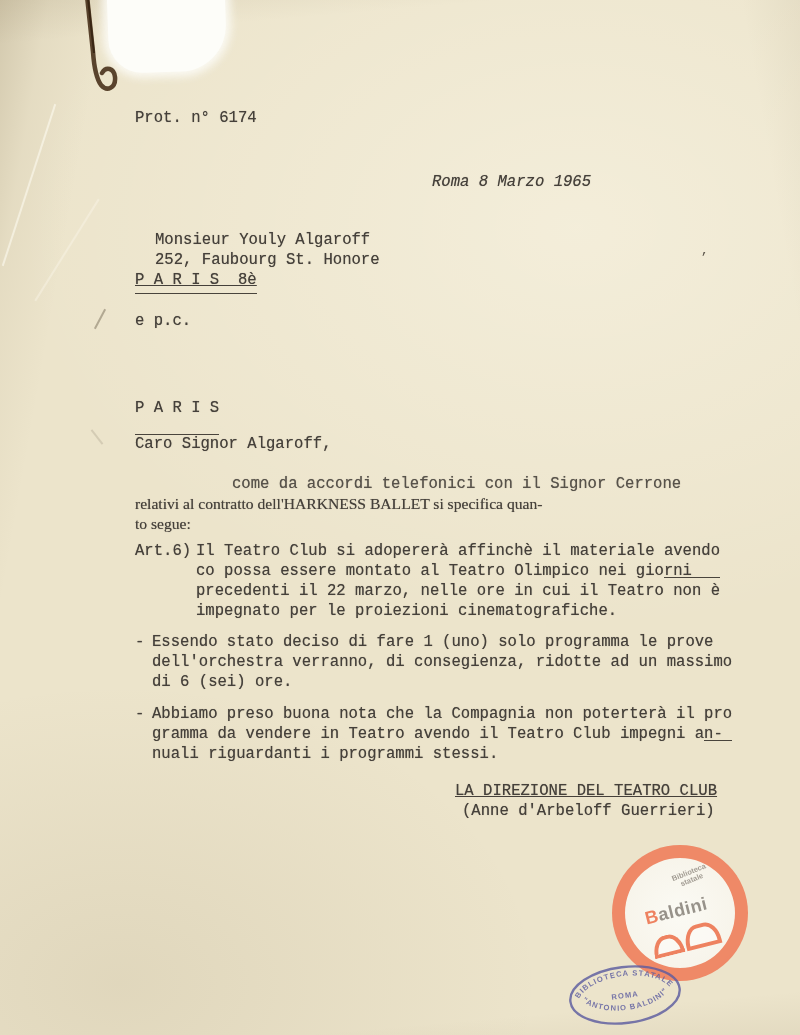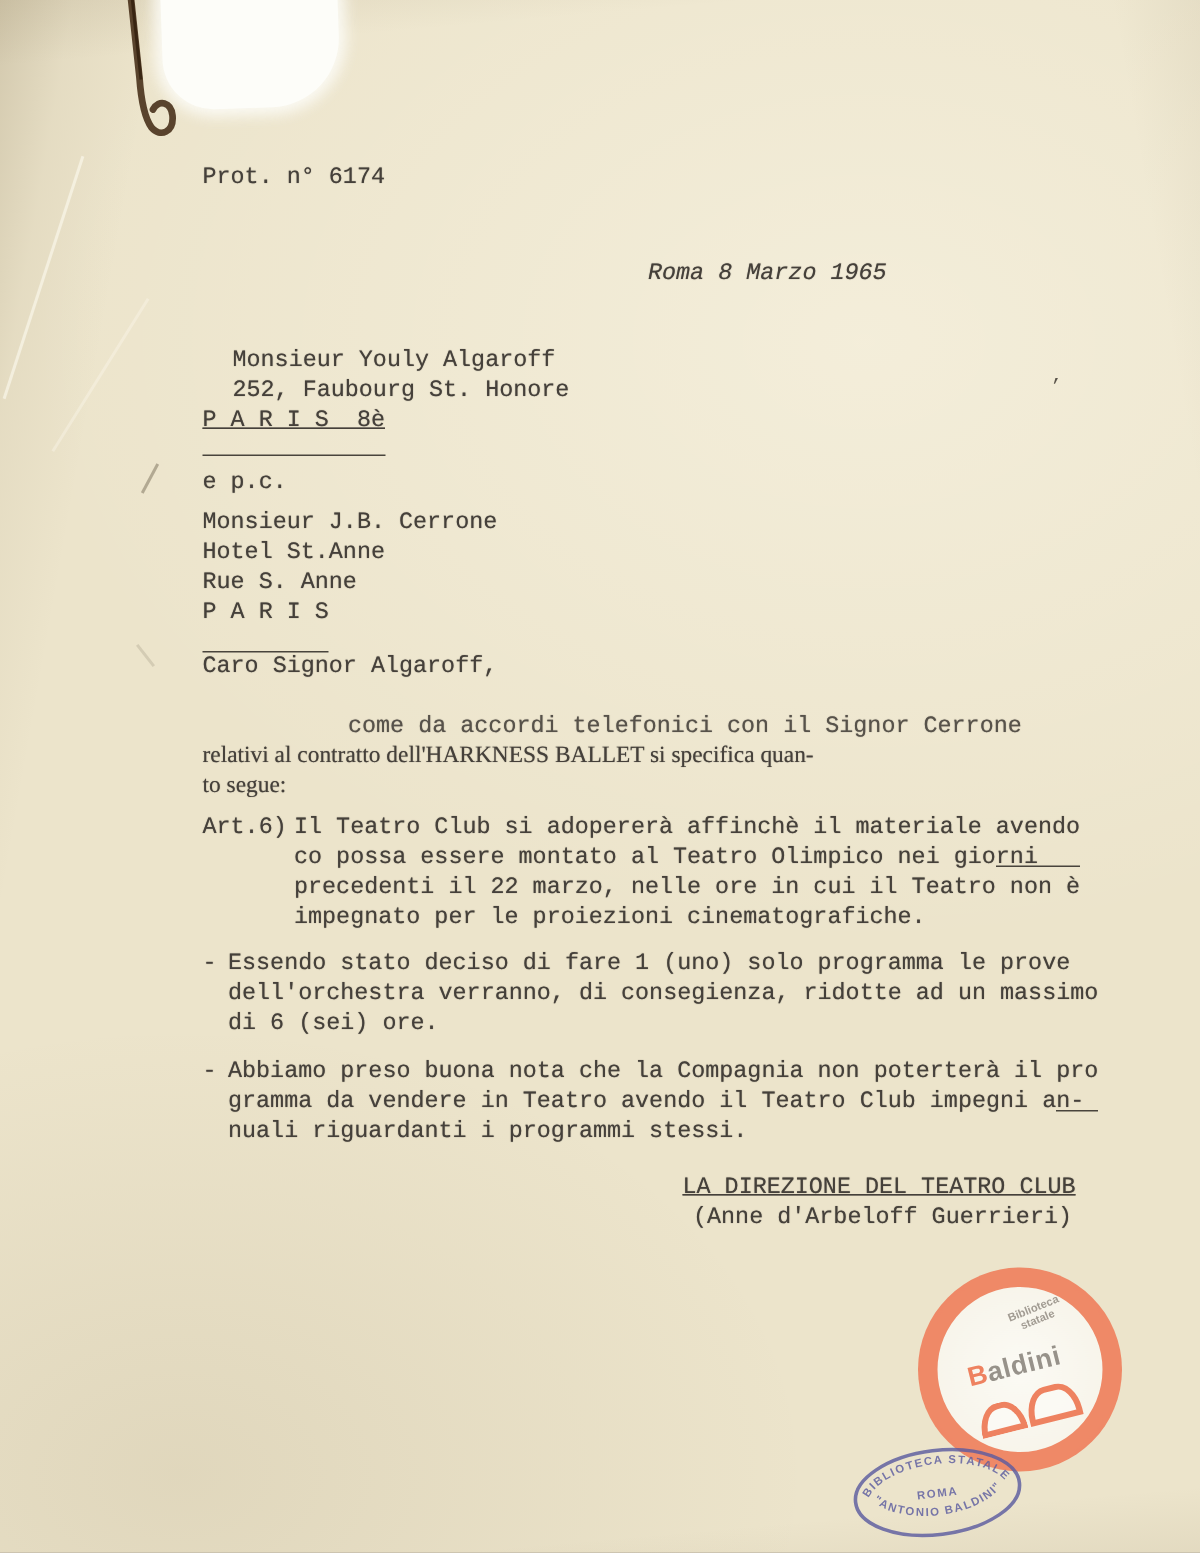--- a/index.html
+++ b/index.html
@@ -14,21 +14,21 @@
       linear-gradient(175deg, rgba(110,92,56,.10) 0%, rgba(110,92,56,0) 4%, rgba(110,92,56,0) 96%, rgba(110,92,56,.07) 100%);
     font-family:"Liberation Mono","DejaVu Sans Mono",monospace;
   }
   .txt {
     position:absolute; white-space:pre;
     font-size:15.6px; line-height:20px; color:#45403a;
     text-shadow:0 0 .7px rgba(69,64,58,.65);
   }
   .faded { color:#57524a; }
   .u1 { border-bottom:1.6px solid #49443c; padding-bottom:17px; }
-  .u2 { text-decoration:underline; border-bottom:1.7px solid #49443c; padding-bottom:14px; }
+  .u2 { text-decoration:underline; border-bottom:1.7px solid #49443c; padding-bottom:4px; }
   .crease { position:absolute; background:rgba(255,253,244,.55); }
   .smudge { position:absolute; background:rgba(106,95,76,.45); }
   .white-patch {
     position:absolute; left:108px; top:-14px; width:118px; height:86px;
     background:#fdfdf9; border-radius:12px 14px 46px 34px;
     box-shadow:0 0 9px 5px rgba(253,253,249,.85);
     transform:rotate(-2deg);
   }
   .clip-svg { position:absolute; left:70px; top:-4px; }
   
@@ -88,23 +88,20 @@
   <div class="txt" style="left:135px;top:108px;">Prot. n° 6174</div>
 
   <div class="txt" style="left:432px;top:172px;font-style:italic;">Roma 8 Marzo 1965</div>
 
   <div class="txt" style="left:135px;top:230px;margin-left:20px;">Monsieur Youly Algaroff
 252, Faubourg St. Honore</div>
   <div class="txt" style="left:135px;top:270px;"><span class="u2">P A R I S  8è</span></div>
 
   <div class="txt" style="left:135px;top:311px;">e p.c.</div>
 
-  <div class="txt" style="left:135px;top:338px;">Monsieur J.B. Cerrone
-Hotel St.Anne
-Rue S. Anne</div>
   <div class="txt" style="left:135px;top:398px;"><span class="u1">P A R I S</span></div>
 
   <div class="txt" style="left:135px;top:434px;">Caro Signor Algaroff,</div>
 
   <div class="txt faded" style="left:232px;top:474px;">come da accordi telefonici con il Signor Cerrone</div>
   <div class="txt" style="left:135px;top:494px;font-family:Liberation Serif, serif;">relativi al contratto dell'HARKNESS BALLET si specifica quan-
 to segue:</div>
 
   <div class="txt" style="left:135px;top:541px;">Art.6)</div>
   <div class="txt" style="left:196px;top:541px;"><span>Il Teatro Club si adopererà affinchè il materiale </span><span class="u1">avendo</span>

